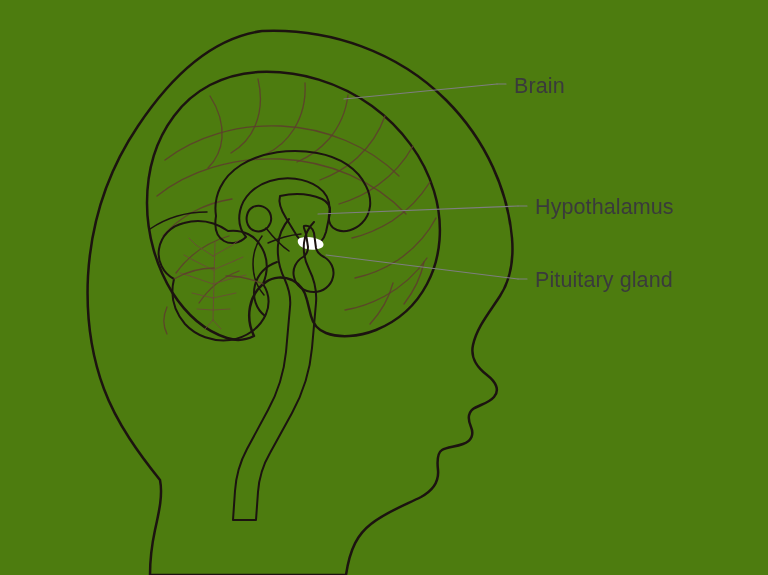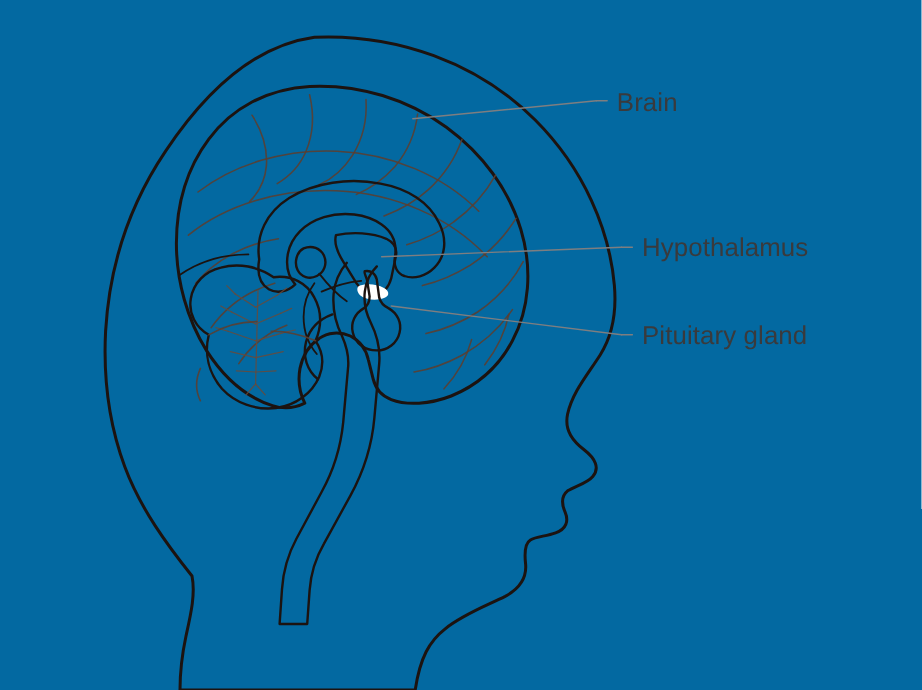--- a/index.html
+++ b/index.html
@@ -11,21 +11,21 @@
   body {
     width: 768px;
     height: 575px;
     overflow: hidden;
     font-family: "Liberation Sans", sans-serif;
   }
   #diagram-root {
     position: relative;
     width: 768px;
     height: 575px;
-    background: #0369a1;
+    background: #4d7c0f;
   }
   #anatomy-svg {
     display: block;
     width: 768px;
     height: 575px;
   }
   .label-text {
     font-family: "Liberation Sans", sans-serif;
     font-size: 21.5px;
     fill: #3a3a3c;

